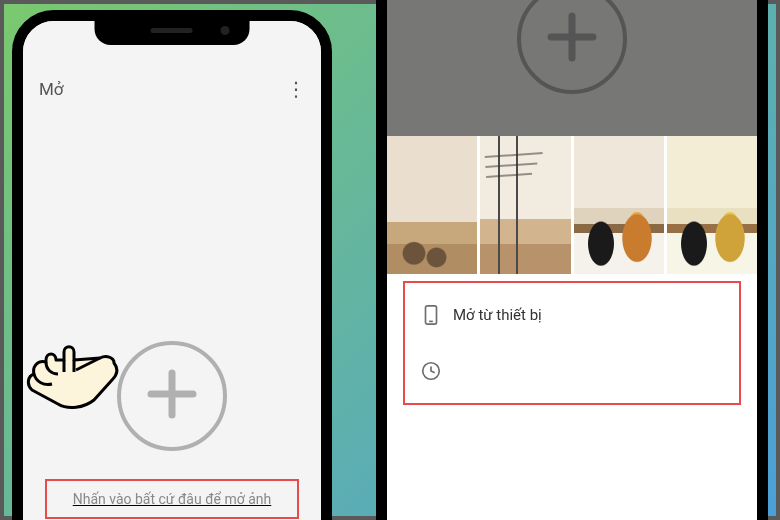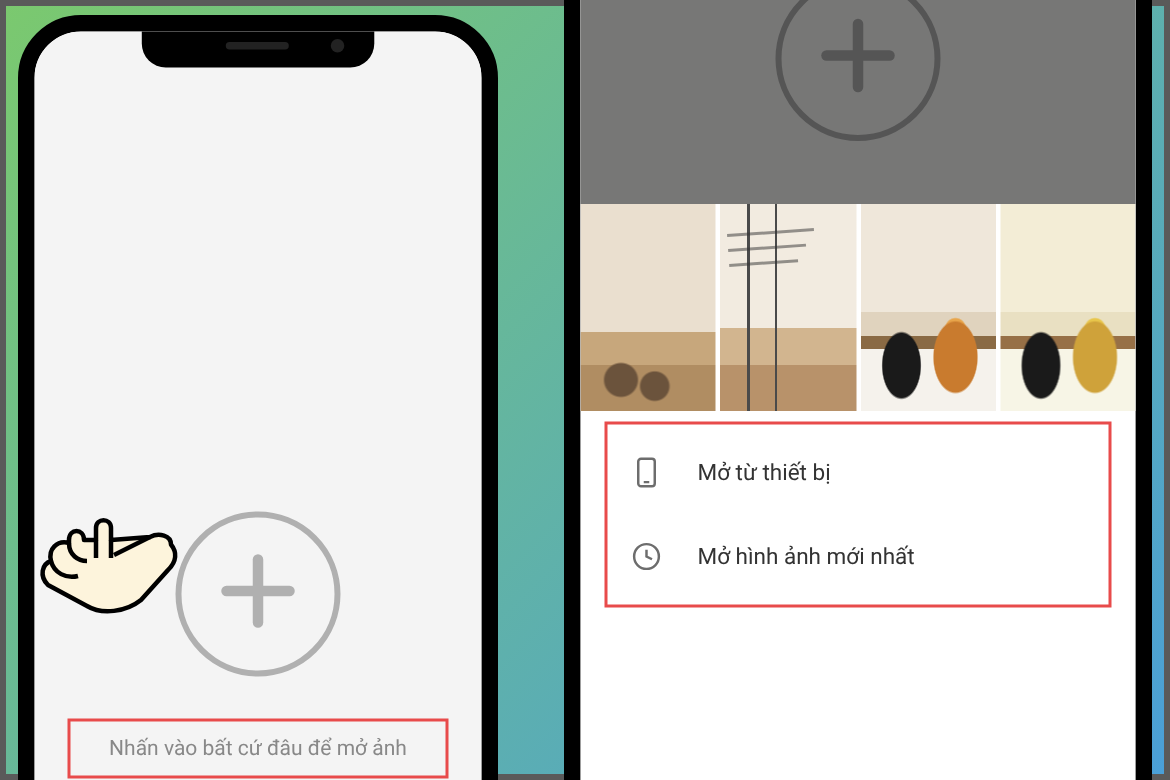--- a/index.html
+++ b/index.html
@@ -106,20 +106,21 @@
   .p1-hint-box {
     position: absolute;
     left: 22px;
     right: 22px;
     top: 458px;
     height: 40px;
     border: 2px solid #e84b4b;
     display: flex;
     align-items: center;
     justify-content: center;
+    text-decoration: underline;
   }
   .p1-hint {
     font-size: 14px;
     color: #888;
   }
   
   .hand {
     position: absolute;
     left: 12px;
     top: 330px;
@@ -214,21 +215,21 @@
     position: absolute;
     top: 360px;
     left: 16px;
     right: 16px;
     border: 2px solid #e84b4b;
     padding: 4px 0;
   }
   .menu-item {
     display: flex;
     align-items: center;
-    gap: 22px;
+    gap: 10px;
     padding: 16px 14px;
   }
   .menu-icon {
     width: 24px;
     height: 24px;
     display: flex;
     align-items: center;
     justify-content: center;
     color: #6d6d6d;
   }
@@ -236,20 +237,24 @@
   .menu-label { font-size: 15px; color: #333; }
 </style>
 </head>
 <body>
 
 <div class="frame"></div>
 
 <div class="phone phone1">
   <div class="notch"></div>
   <div class="p1-screen">
+    <div class="p1-header">
+      <span class="p1-title">Mở</span>
+      <span class="p1-more">⋮</span>
+    </div>
 
     <div class="p1-plus-wrap">
       <span>
         <svg viewBox="0 0 24 24" fill="none" stroke="#b0b0b0" stroke-width="3" stroke-linecap="round">
           <line x1="12" y1="3" x2="12" y2="21"></line>
           <line x1="3" y1="12" x2="21" y2="12"></line>
         </svg>
       </span>
     </div>
 
@@ -318,18 +323,17 @@
         </span>
         <span class="menu-label">Mở từ thiết bị</span>
       </div>
       <div class="menu-item">
         <span class="menu-icon">
           <svg viewBox="0 0 24 24" fill="none" stroke="#6d6d6d" stroke-width="1.8">
             <circle cx="12" cy="12" r="9"></circle>
             <path d="M12 7 v5 l4 2"></path>
           </svg>
         </span>
-        <span class="menu-label">Mở hình ảnh mới nhất</span>
       </div>
     </div>
 
   </div>
 </div>
 
 </body></html>

